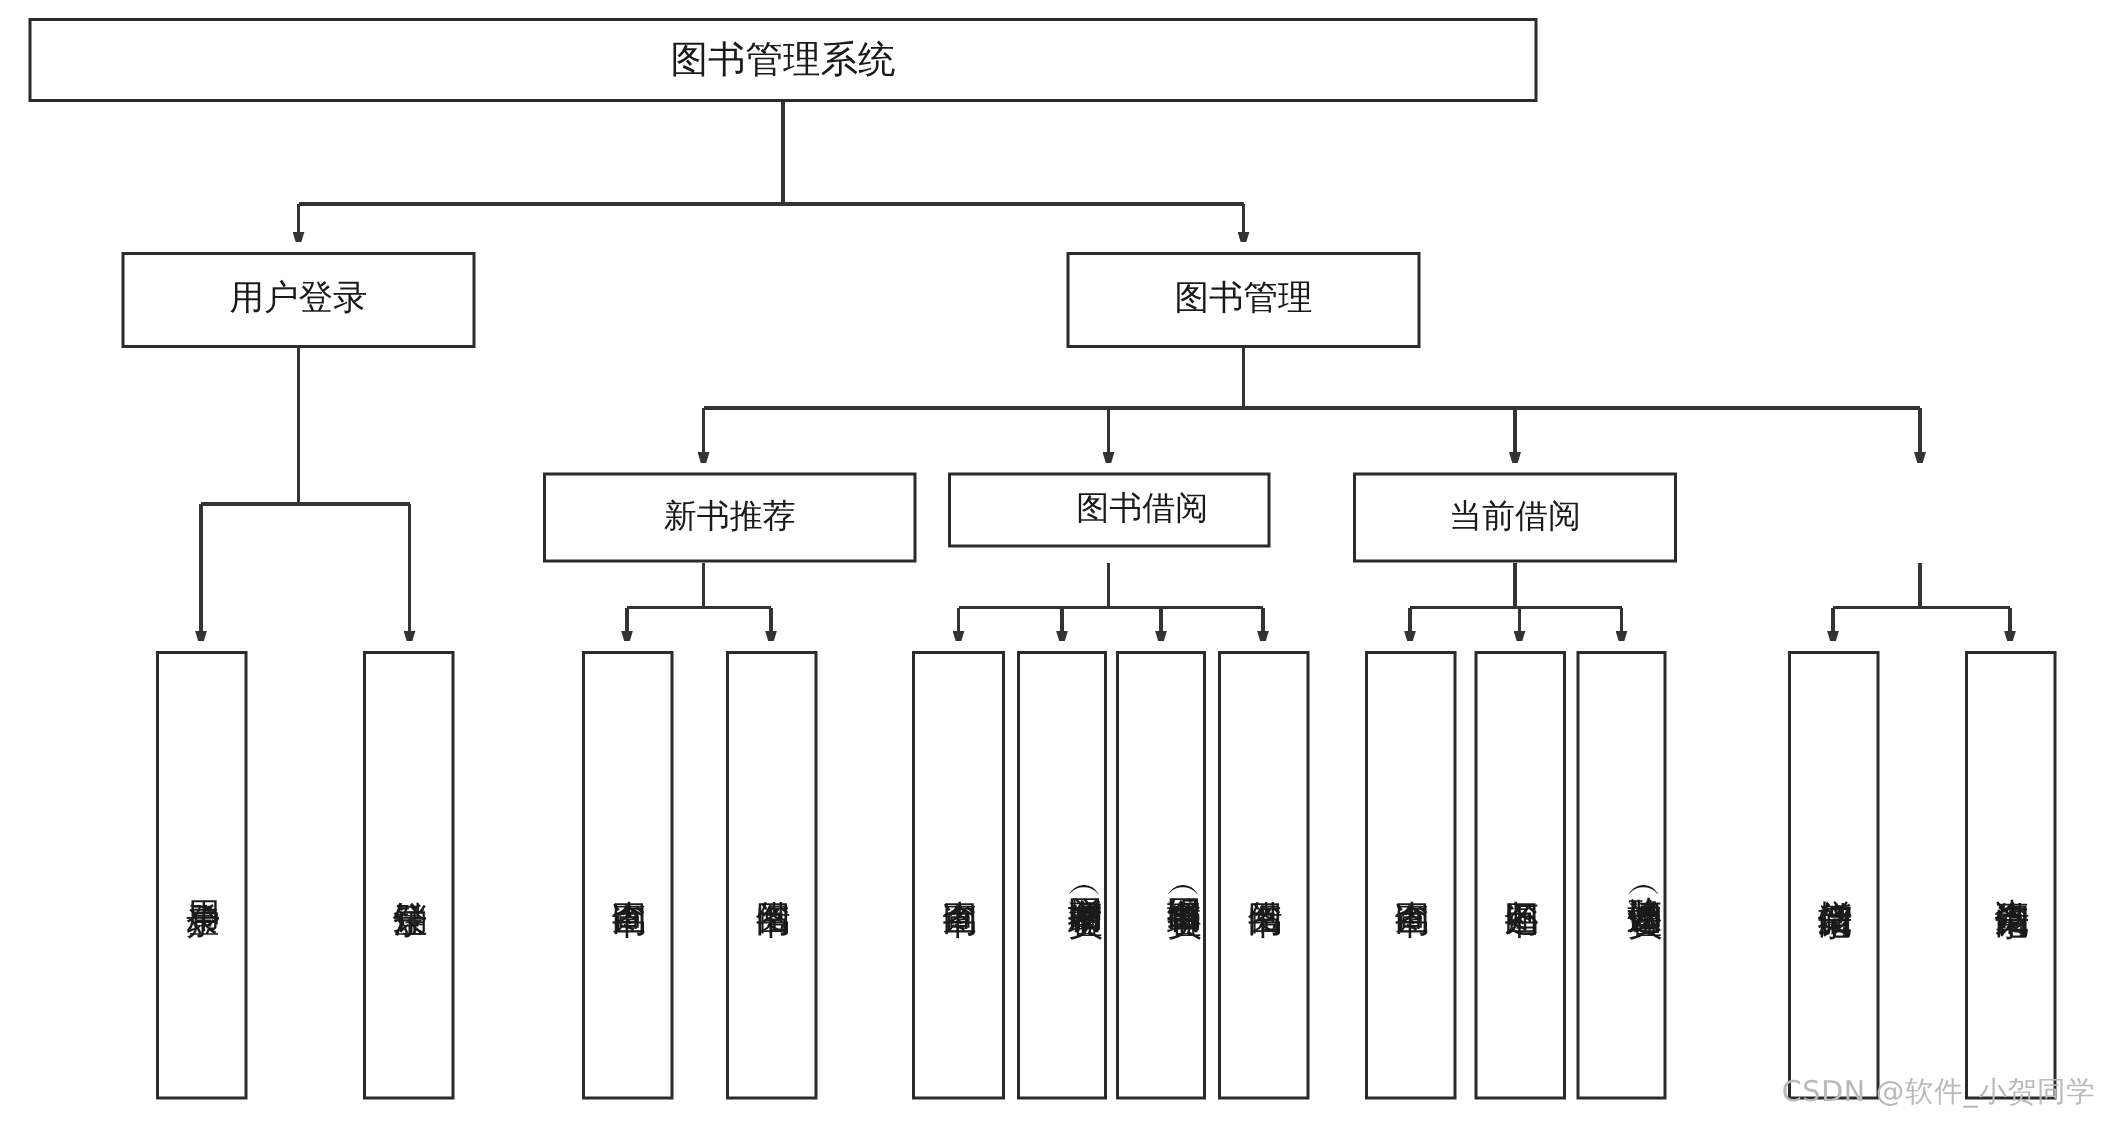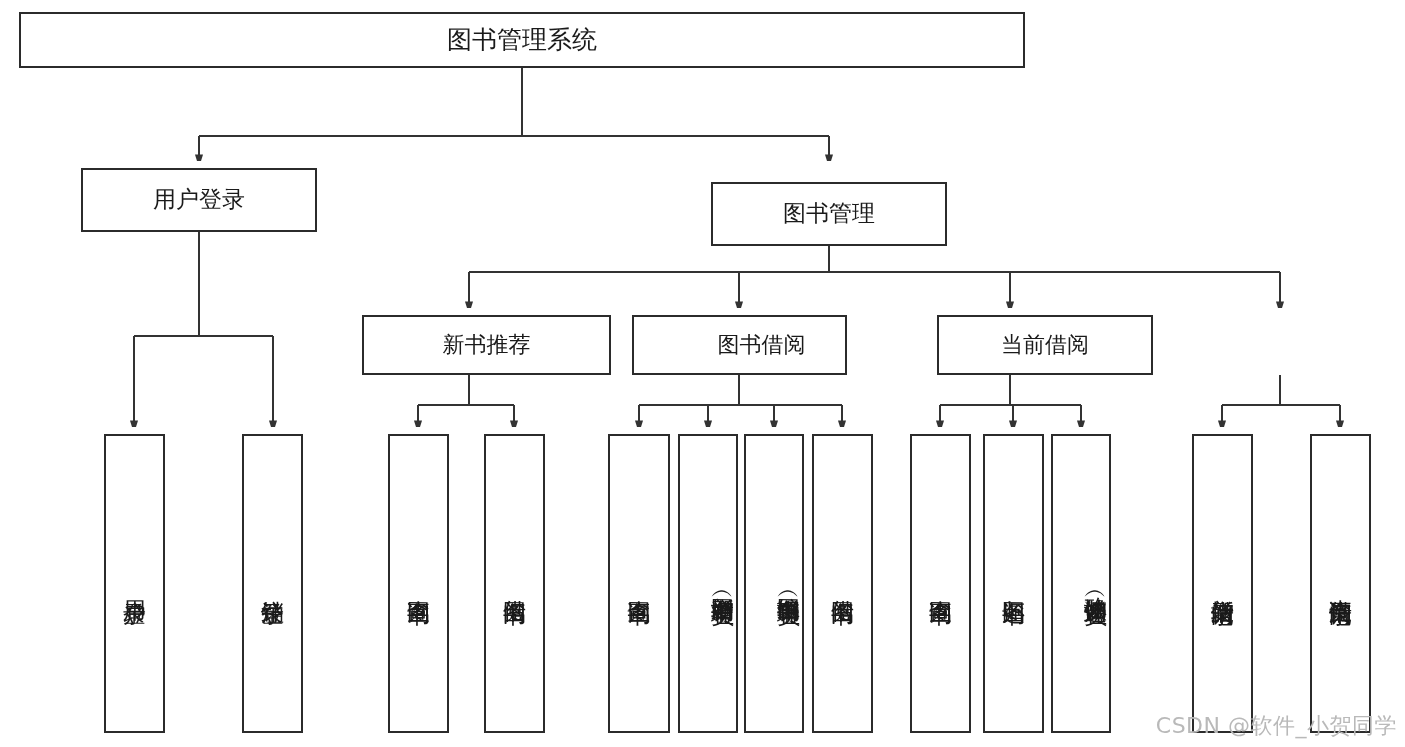--- a/index.html
+++ b/index.html
@@ -53,21 +53,21 @@
     letter-spacing: 1px;
     padding: 6px 0;
   }
   .node.leaf.top-align {
     align-items: flex-start;
   }
   .watermark {
     position: absolute;
     right: 8px;
     bottom: 6px;
-    font-size: 22px;
+    font-size: 19px;
     color: #b9b9b9;
     white-space: nowrap;
     letter-spacing: 0.5px;
   }
 </style>
 </head>
 <body>
 
 <div id="canvas">
 
@@ -112,31 +112,31 @@
       <line x1="1340" y1="405" x2="1340" y2="421" stroke="#333333" stroke-width="2.5" shape-rendering="crispEdges" marker-end="url(#arrowhead)"></line>
     </svg>
 
   <div class="node root" style="left: 19px; top: 12px; width: 1006px; height: 56px;">
     <span>图书管理系统</span>
   </div>
 
   <div class="node lvl2" style="left: 81px; top: 168px; width: 236px; height: 64px;">
     <span>用户登录</span>
   </div>
-  <div class="node lvl2" style="left: 711px; top: 168px; width: 236px; height: 64px; margin-top: 14px;">
+  <div class="node lvl2" style="left: 711px; top: 168px; width: 236px; height: 64px;">
     <span>图书管理</span>
   </div>
 
   <div class="node lvl3" style="left: 362px; top: 315px; width: 249px; height: 60px;">
     <span>新书推荐</span>
   </div>
-  <div class="node lvl3" style="left: 632px; top: 315px; width: 215px; height: 60px; padding-left: 44px;">
+  <div class="node lvl3" style="left: 632px; top: 315px; width: 215px; height: 50px; padding-left: 44px;">
     <span>图书借阅</span>
   </div>
-  <div class="node lvl3" style="left: 902px; top: 315px; width: 216px; height: 60px; margin-left: 35px;">
+  <div class="node lvl3" style="left: 902px; top: 315px; width: 216px; height: 60px;">
     <span>当前借阅</span>
   </div>
 
   <div class="node leaf" style="left: 104px; top: 434px; width: 61px; height: 299px;">
     <span>用户登录</span>
   </div>
   <div class="node leaf" style="left: 242px; top: 434px; width: 61px; height: 299px;">
     <span>注销登录</span>
   </div>
   <div class="node leaf" style="left: 388px; top: 434px; width: 61px; height: 299px;">

